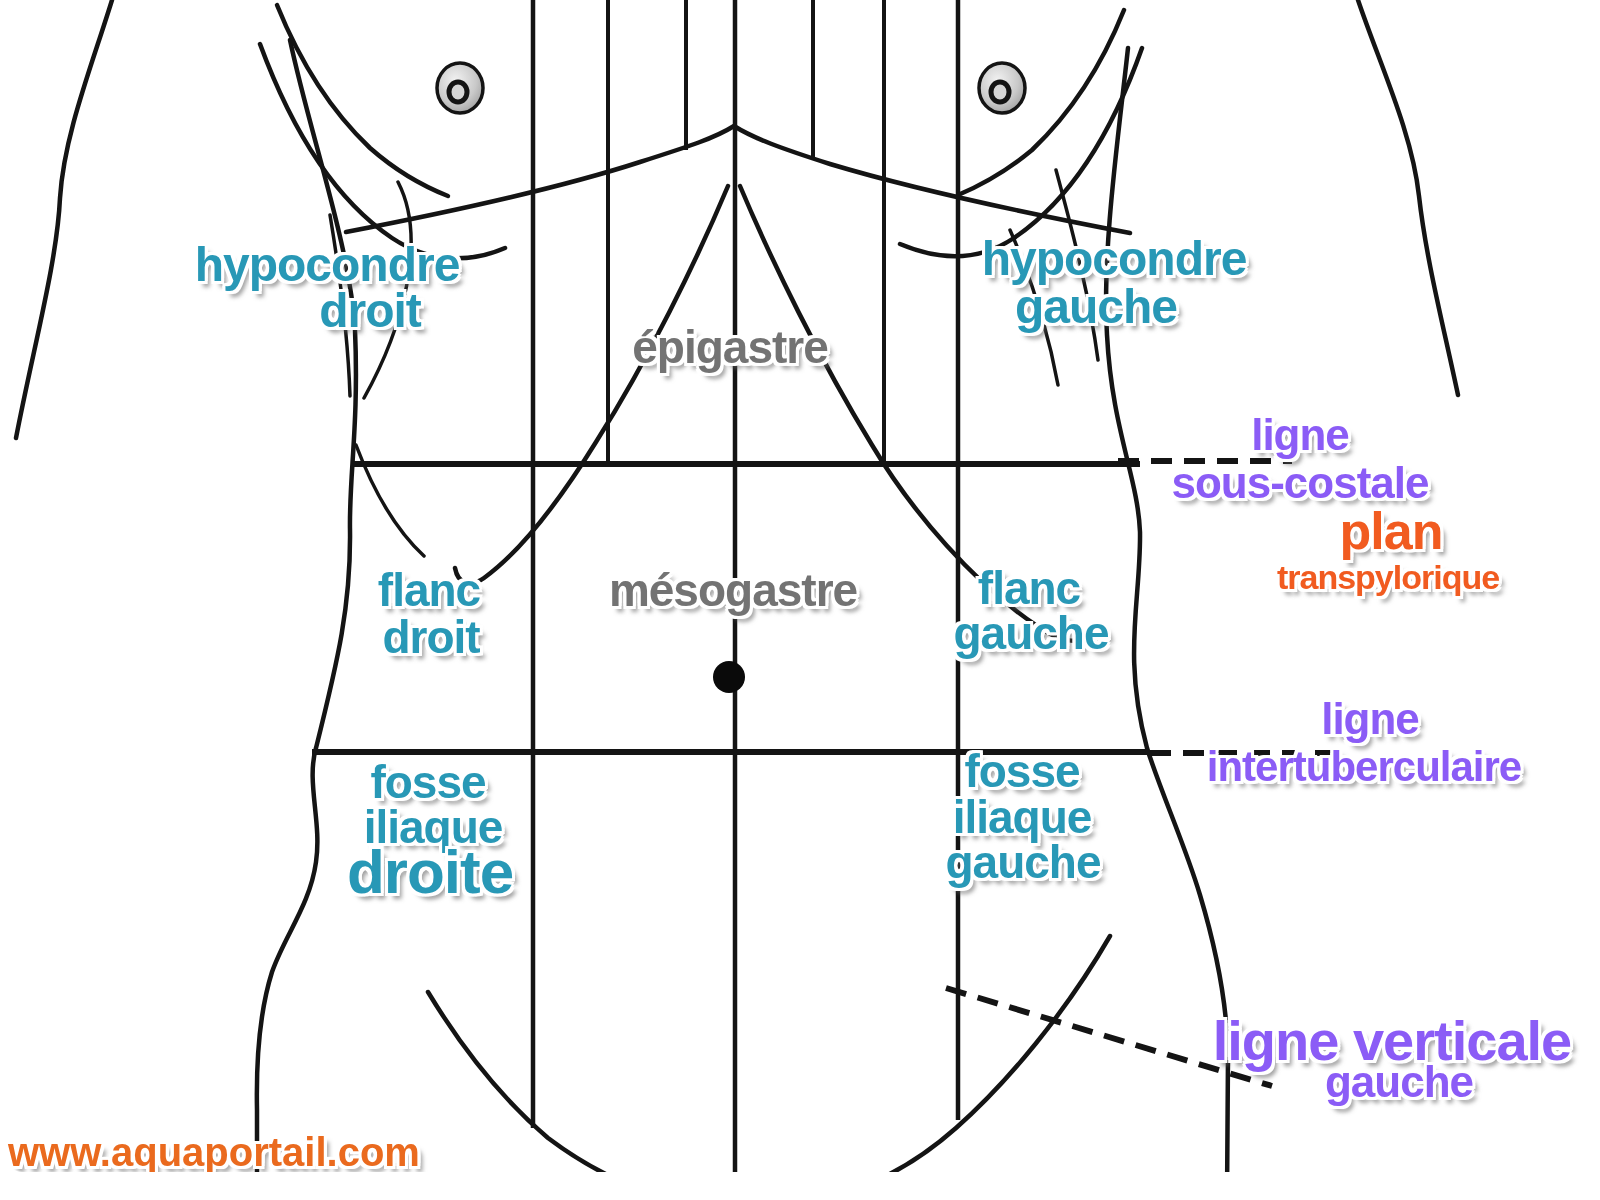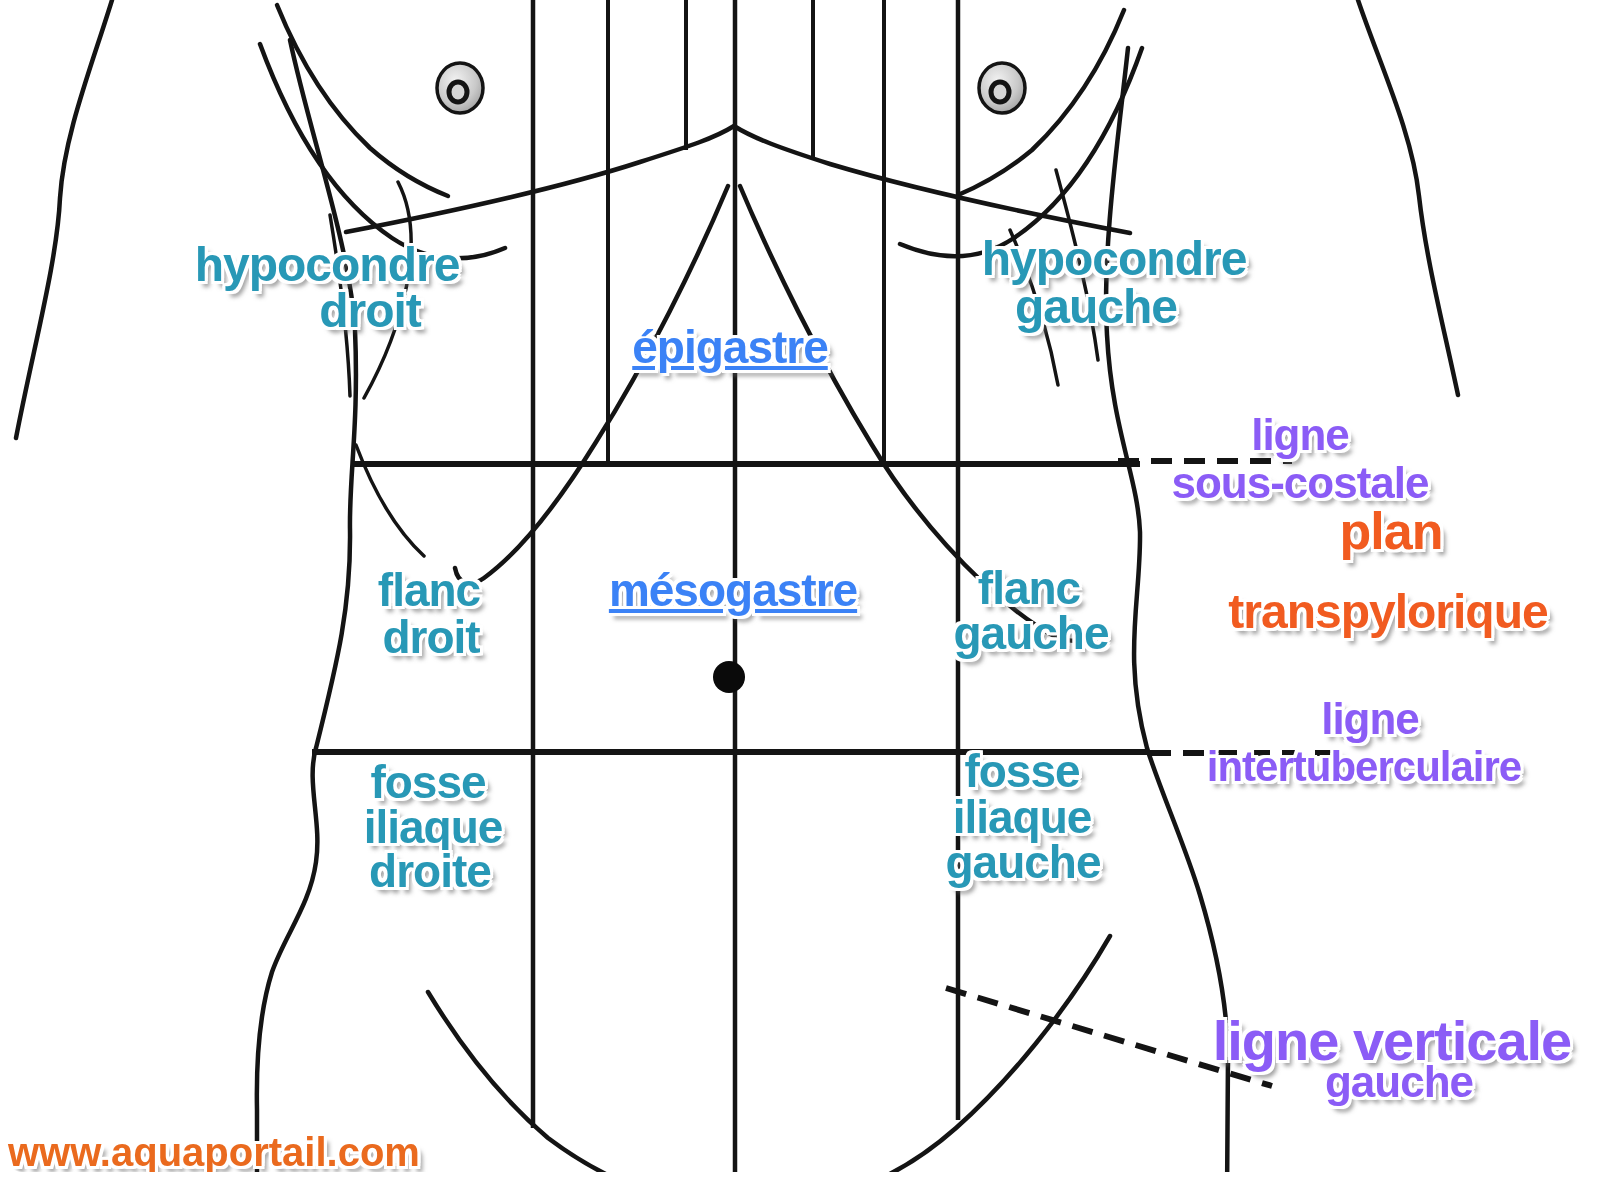--- a/index.html
+++ b/index.html
@@ -11,21 +11,21 @@
   .lbl{
     position:absolute;transform:translate(-50%,-50%);
     font-weight:bold;white-space:nowrap;letter-spacing:-1px;
     font-family:"Liberation Sans",sans-serif;
     text-shadow:
       -3px -3px 0 #fff, 3px -3px 0 #fff, -3px 3px 0 #fff, 3px 3px 0 #fff,
       -3px 0 0 #fff, 3px 0 0 #fff, 0 -3px 0 #fff, 0 3px 0 #fff,
       5px 6px 4px rgba(95,95,95,0.6);
   }
   .teal{color:#2898b6;}
-  .blue{color:#3b82f6;text-decoration:underline;}
+  .blue{color:#737373;}
   .yellow{color:#8b5cf6;}
   .orange{color:#f15b20;}
   .wm{color:#ea6a1e;transform:translate(0,-50%);}
 </style>
 </head>
 <body>
 
 <div id="stage">
 
   <svg id="figure-svg" width="1600" height="1200" viewBox="0 0 1600 1200">
@@ -99,32 +99,32 @@
   <div class="lbl teal" style="left:429px;top:590px;font-size:46px;">flanc</div>
   <div class="lbl teal" style="left:431px;top:637px;font-size:46px;">droit</div>
 
   <div class="lbl blue" style="left:733px;top:590px;font-size:46px;text-align:center;">mésogastre</div>
 
   <div class="lbl teal" style="left:1029px;top:588px;font-size:46px;">flanc</div>
   <div class="lbl teal" style="left:1031px;top:633px;font-size:46px;">gauche</div>
 
   <div class="lbl teal" style="left:428px;top:782px;font-size:46px;">fosse</div>
   <div class="lbl teal" style="left:433px;top:827px;font-size:46px;">iliaque</div>
-  <div class="lbl teal" style="left:430px;top:871px;font-size:46px;">droite</div>
+  <div class="lbl teal" style="left:430px;top:871px;font-size:62px;">droite</div>
 
 
   <div class="lbl teal" style="left:1022px;top:771px;font-size:46px;">fosse</div>
   <div class="lbl teal" style="left:1022px;top:817px;font-size:46px;">iliaque</div>
   <div class="lbl teal" style="left:1023px;top:862px;font-size:46px;">gauche</div>
 
   <div class="lbl yellow" style="left:1300px;top:435px;font-size:44px;">ligne</div>
   <div class="lbl yellow" style="left:1300px;top:483px;font-size:44px;">sous-costale</div>
 
   <div class="lbl orange" style="left:1391px;top:531px;font-size:52px;">plan</div>
-  <div class="lbl orange" style="left:1388px;top:577px;font-size:48px;margin-top:34px;">transpylorique</div>
+  <div class="lbl orange" style="left:1388px;top:577px;font-size:34px;">transpylorique</div>
 
   <div class="lbl yellow" style="left:1370px;top:719px;font-size:44px;">ligne</div>
   <div class="lbl yellow" style="left:1364px;top:767px;font-size:42px;">intertuberculaire</div>
 
   <div class="lbl yellow" style="left:1392px;top:1040px;font-size:56px;">ligne verticale</div>
   <div class="lbl yellow" style="left:1399px;top:1082px;font-size:44px;">gauche</div>
 
   <div class="lbl wm" style="left:8px;top:1152px;font-size:40px;letter-spacing:0;">www.aquaportail.com</div>
 
 </div>

